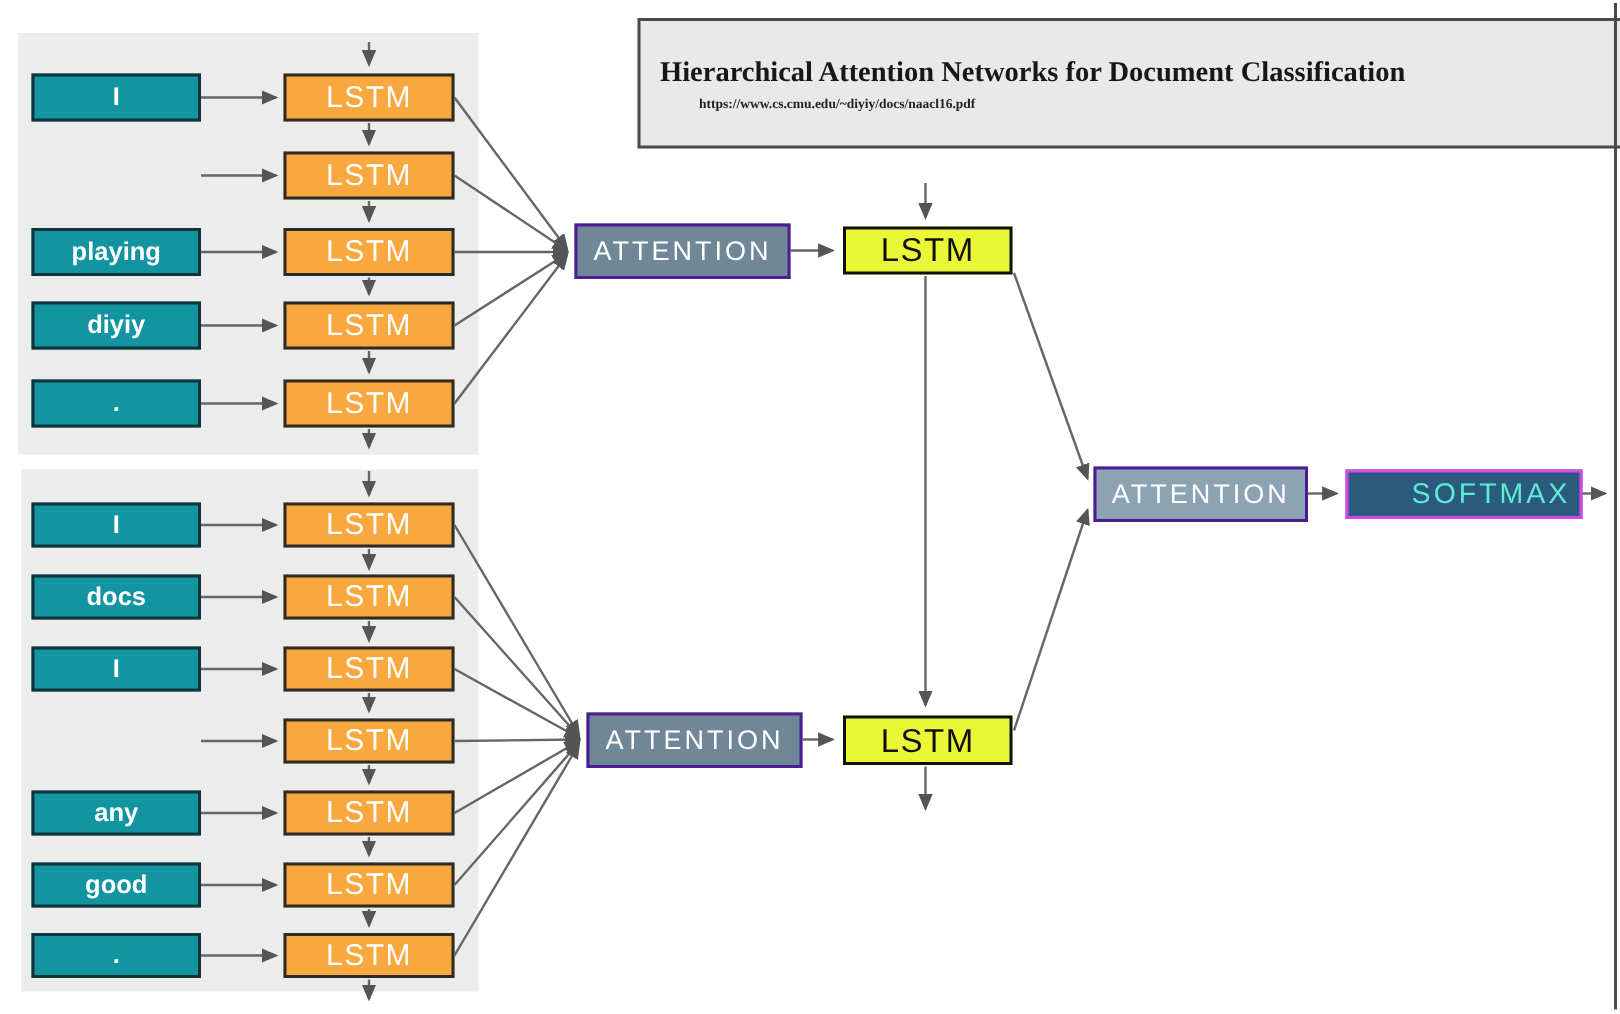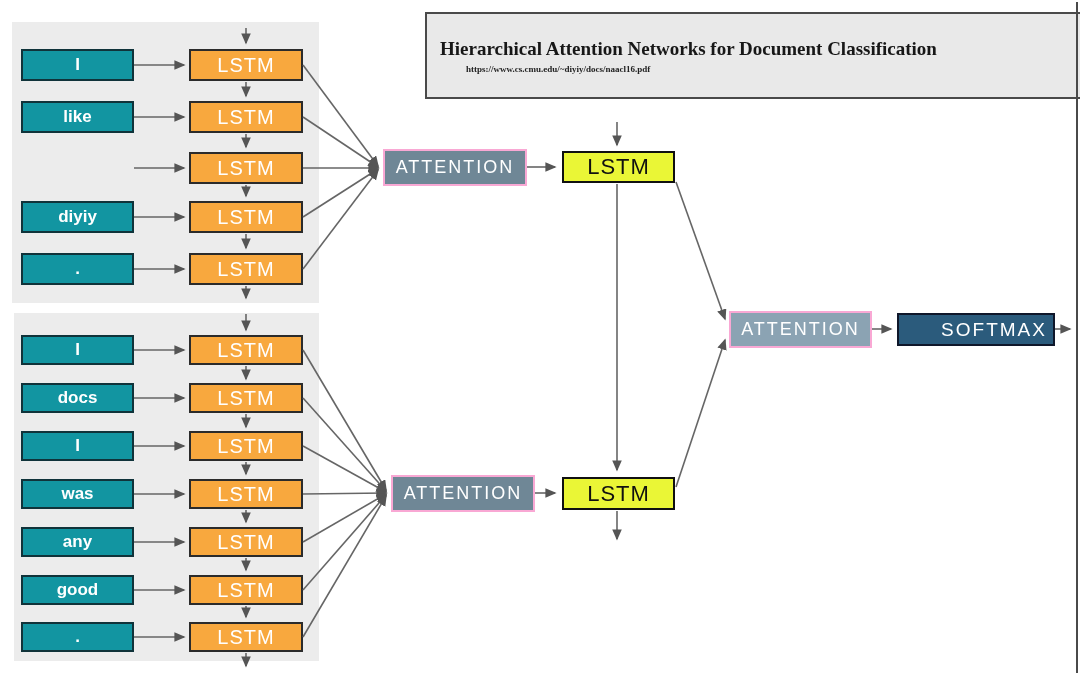--- a/index.html
+++ b/index.html
@@ -22,27 +22,27 @@
   .wlstm{
     left:189px;width:114px;background:#f8a83e;border:2px solid #2b2b2b;
     color:#ffffff;font-size:20px;letter-spacing:1px;font-weight:400;
   }
   .slstm{
     background:#eaf636;border:2px solid #101010;color:#101010;
     font-size:22px;letter-spacing:1px;font-weight:400;
   }
   .attn{
     color:#ffffff;font-size:18px;letter-spacing:2px;font-weight:400;
-    border:2px solid #f9a8d4;
+    border:2px solid #4c1d95;
     text-align:center;
   }
   .attn-word{background:#6f8796;}
   .attn-doc{background:#8ba3b3;}
   .softmax{
-    background:#2b5b7c;border:2px solid #0f172a;color:#ffffff;
+    background:#2b5b7c;border:2px solid #d946ef;color:#5eead4;
     font-size:19px;letter-spacing:2px;font-weight:400;padding-left:36px;
   }
   #title-box{
     position:absolute;left:425px;top:12px;width:724px;height:87px;
     box-sizing:border-box;background:#e9e9e9;border:2px solid #4a4a4a;
     padding:24px 0 16px 13px;
     font-family:Liberation Serif, serif;
   }
   .paper-title{font-size:19px;font-weight:700;color:#171717;}
   .paper-url{font-size:9px;font-weight:700;color:#222222;margin-top:4px;margin-left:26px;}
@@ -57,34 +57,33 @@
 
   <div class="panel" id="panel1"></div>
   <div class="panel" id="panel2"></div>
 
   <div id="title-box">
     <div class="paper-title">Hierarchical Attention Networks for Document Classification</div>
     <div class="paper-url">https://www.cs.cmu.edu/~diyiy/docs/naacl16.pdf</div>
   </div>
 
   <div class="box word-box" style="top:49px;height:32px">I</div>
-  <div class="box word-box" style="top:101px;height:32px">like</div>
+  <div class="box word-box" style="top:152px;height:32px">playing</div>
   <div class="box word-box" style="top:201px;height:32px">diyiy</div>
   <div class="box word-box" style="top:253px;height:32px">.</div>
 
   <div class="box wlstm" style="top:49px;height:32px">LSTM</div>
   <div class="box wlstm" style="top:101px;height:32px">LSTM</div>
   <div class="box wlstm" style="top:152px;height:32px">LSTM</div>
   <div class="box wlstm" style="top:201px;height:32px">LSTM</div>
   <div class="box wlstm" style="top:253px;height:32px">LSTM</div>
 
   <div class="box word-box" style="top:335px;height:30px">I</div>
   <div class="box word-box" style="top:383px;height:30px">docs</div>
   <div class="box word-box" style="top:431px;height:30px">I</div>
-  <div class="box word-box" style="top:479px;height:30px">was</div>
   <div class="box word-box" style="top:527px;height:30px">any</div>
   <div class="box word-box" style="top:575px;height:30px">good</div>
   <div class="box word-box" style="top:622px;height:30px">.</div>
 
   <div class="box wlstm" style="top:335px;height:30px">LSTM</div>
   <div class="box wlstm" style="top:383px;height:30px">LSTM</div>
   <div class="box wlstm" style="top:431px;height:30px">LSTM</div>
   <div class="box wlstm" style="top:479px;height:30px">LSTM</div>
   <div class="box wlstm" style="top:527px;height:30px">LSTM</div>
   <div class="box wlstm" style="top:575px;height:30px">LSTM</div>

